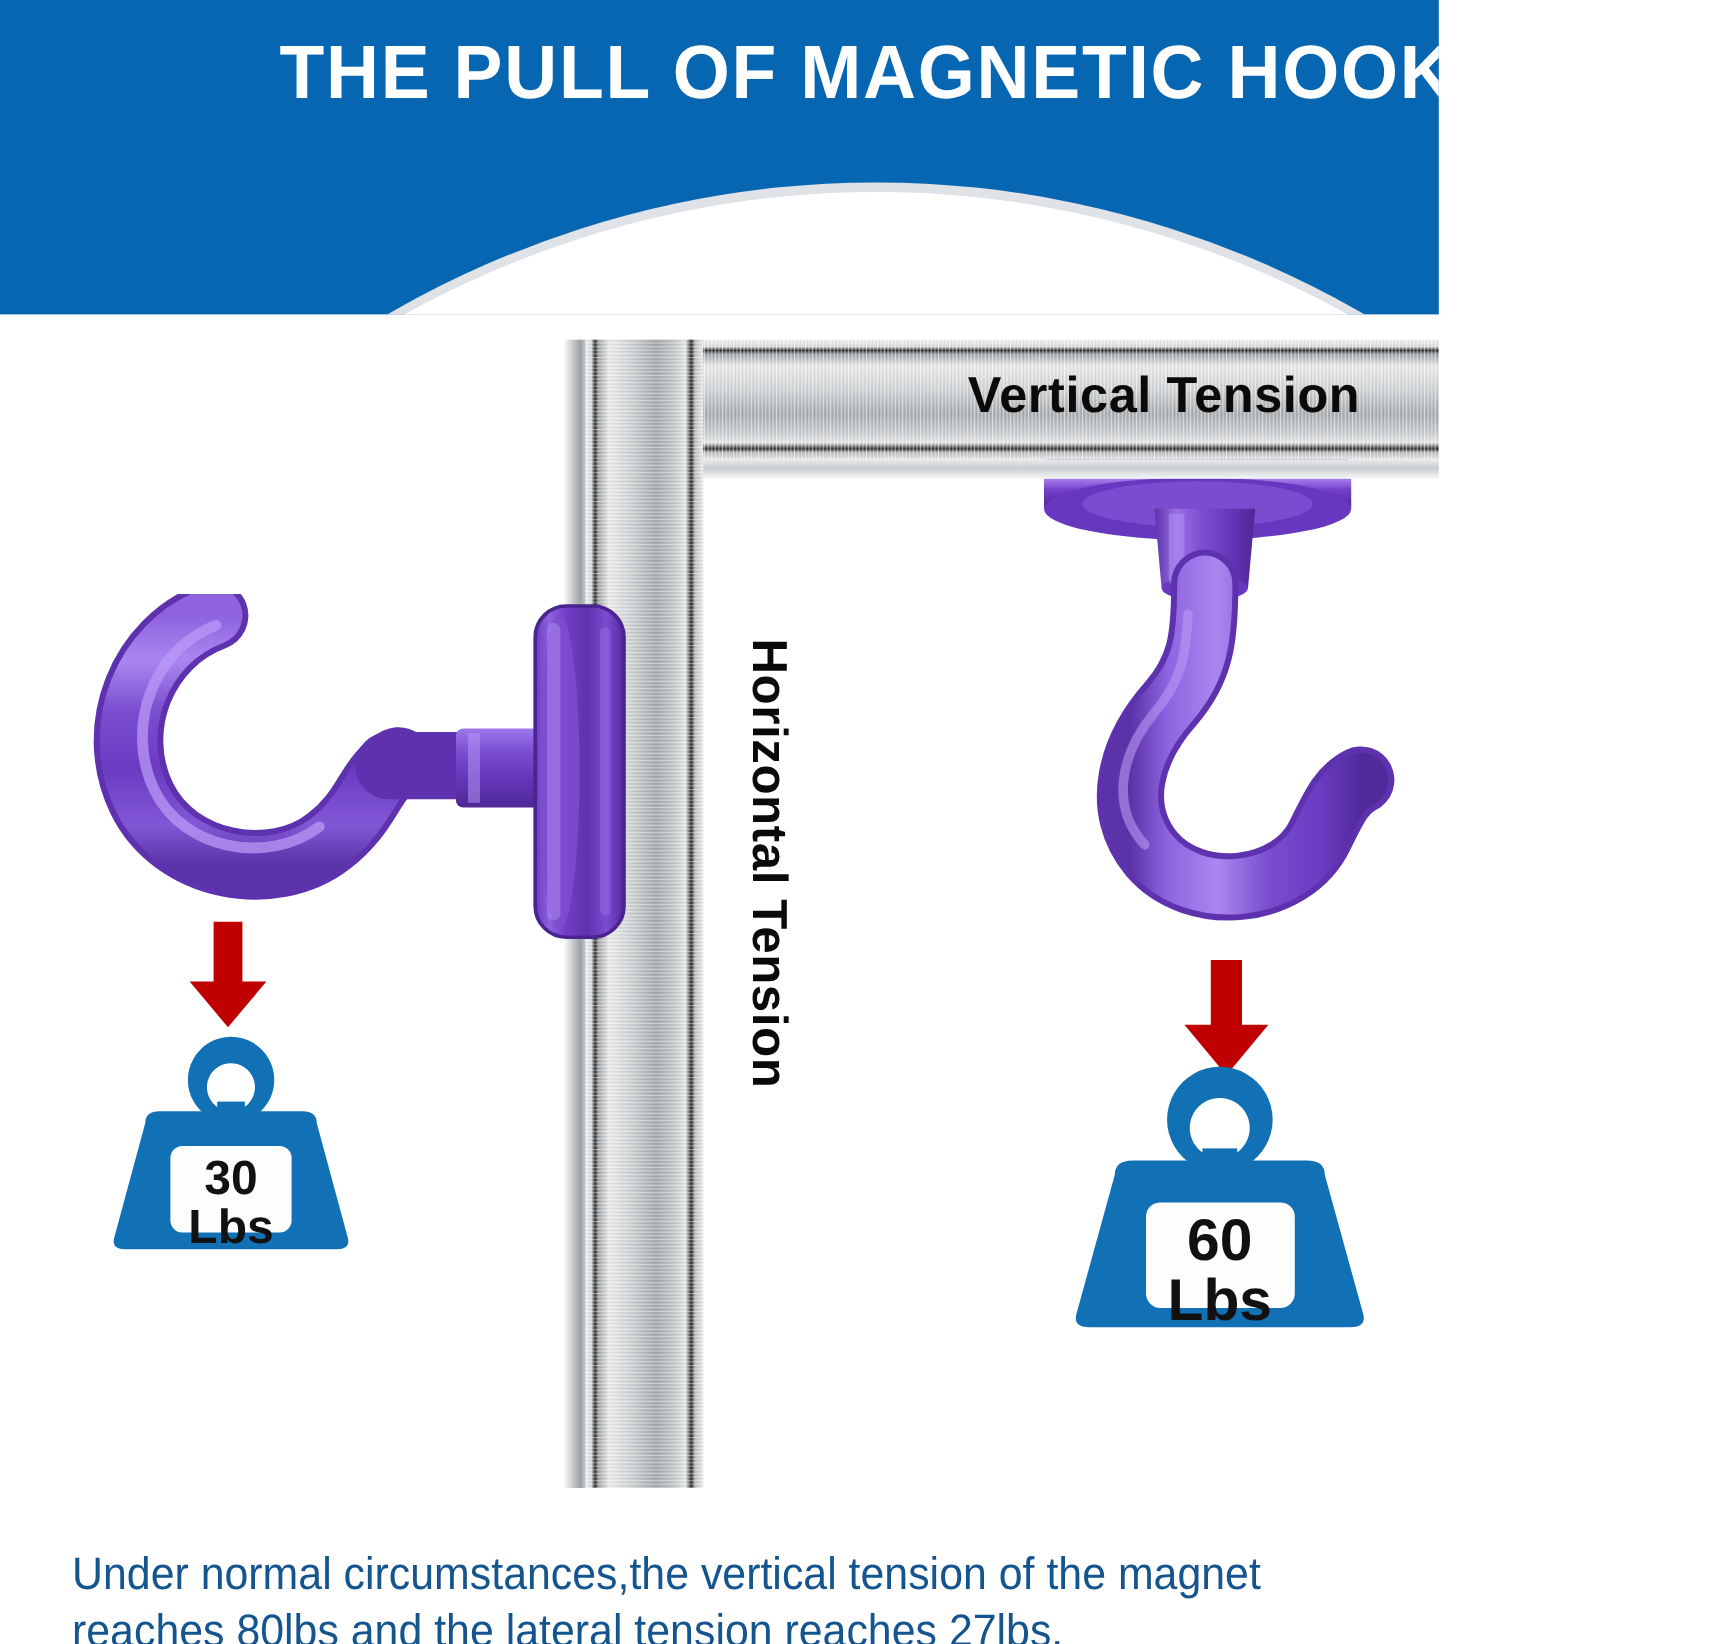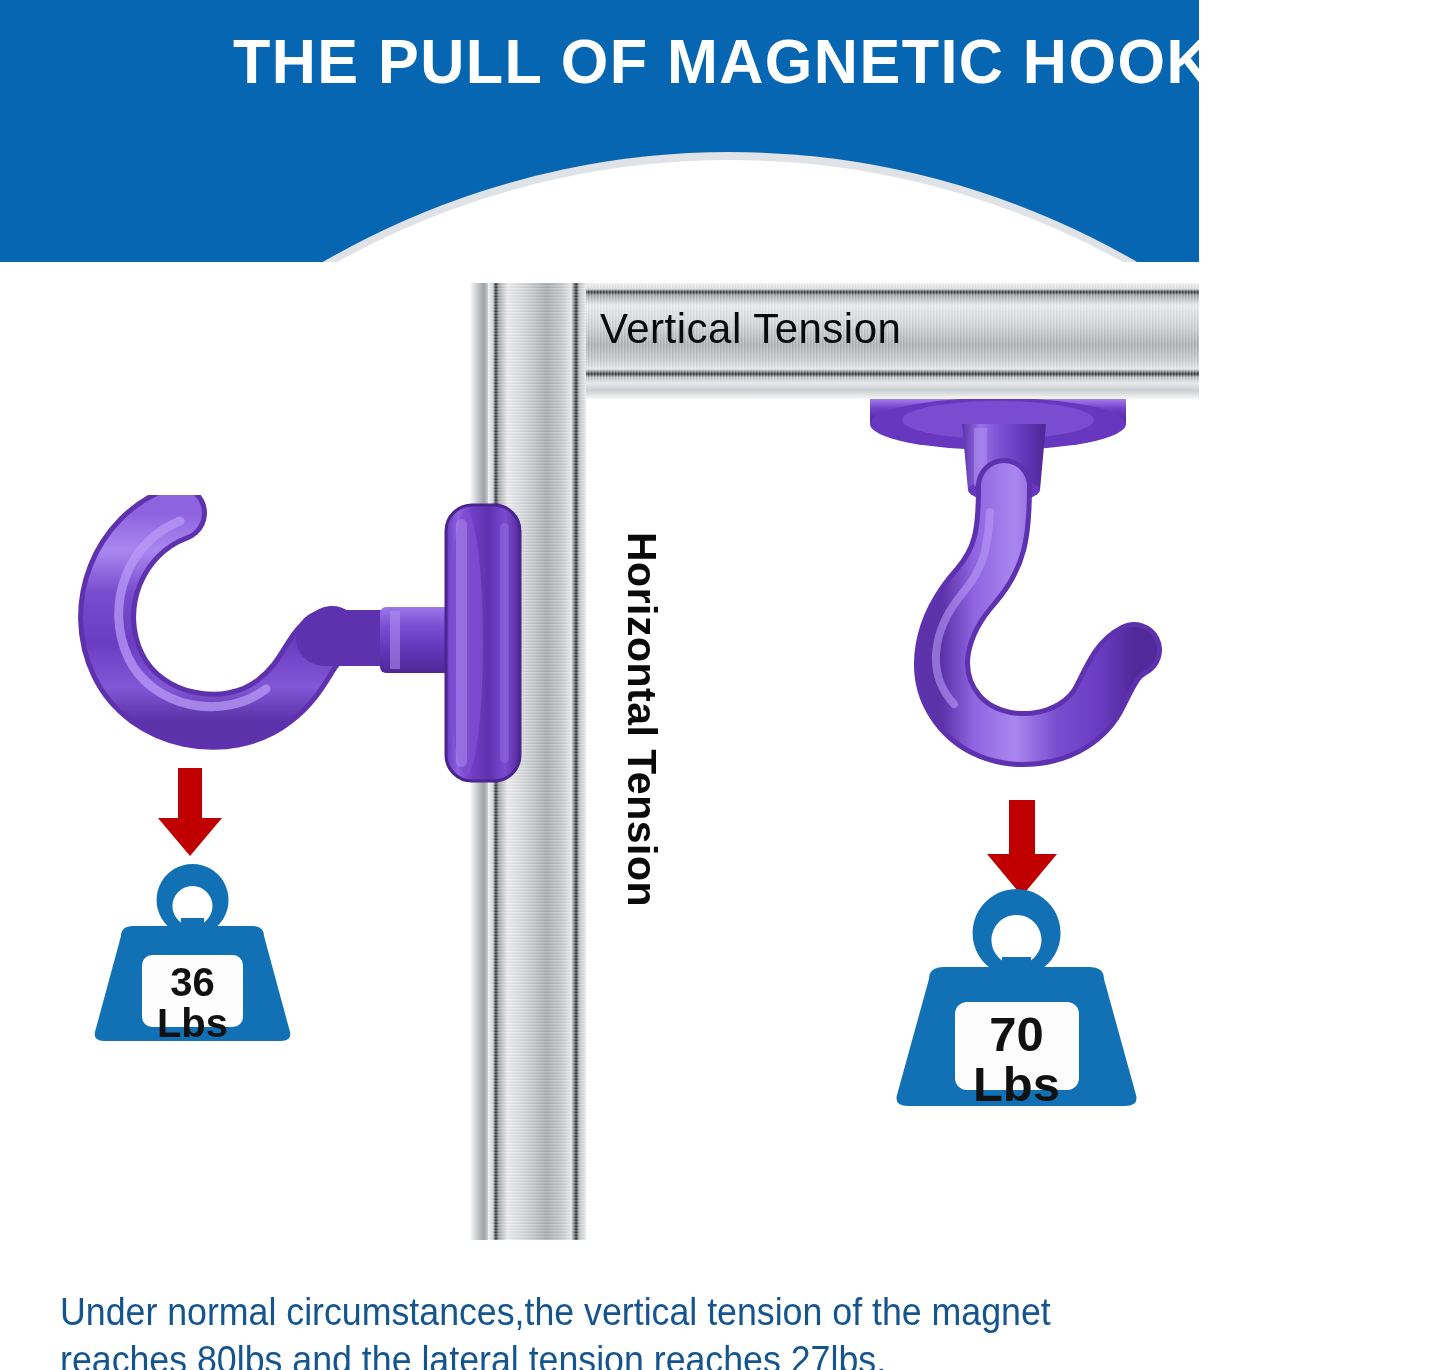--- a/index.html
+++ b/index.html
@@ -115,22 +115,23 @@
     width: 20px;
     height: 957px;
     background: linear-gradient(90deg,#fafbfb 0%, #c3c6c9 40%, #9ea2a5 70%, #dfe1e3 100%);
     z-index: 7;
   }
   .bar-label-h {
     position: absolute;
     left: 600px;
     top: 305px;
     width: 740px;
-    font-family: "Liberation Sans", sans-serif;
-    font-weight: normal;
+    text-align: center;
+    font-family: "Liberation Sans", sans-serif;
+    font-weight: bold;
     font-size: 42px;
     color: #0a0a0a;
     letter-spacing: 0.5px;
     z-index: 9;
     white-space: nowrap;
   }
   .bar-label-v {
     position: absolute;
     left: 411px;
     top: 696px;
@@ -267,21 +268,21 @@
     <polygon points="26,0 50,0 50,50 70,50 38,88 6,50 26,50" fill="#c00000"></polygon>
   </svg>
 
   <svg class="weight" style="left:85px; top:860px; width:215px; height:185px;" viewBox="0 0 215 185">
     <path d="M 107.5 4 a 36 36 0 1 0 0.1 0 z M 107.5 26 a 20 20 0 1 1 -0.1 0 z" fill="#1271b5"></path>
     <rect x="96" y="58" width="23" height="26" fill="#1271b5"></rect>
     <path d="M 36 76 q 0 -10 12 -10 L 167 66 q 12 0 12 10 L 205 172 q 2 9 -9 9 L 19 181 q -11 0 -9 -9 Z" fill="#1271b5"></path>
     <rect x="57" y="95" width="101" height="72" rx="10" fill="#fdfdfd"></rect>
   </svg>
   <div class="weight-label" style="left:85px; top:962px; width:215px; font-size:40px;">
-    <span>36</span><br>
+    <span>30</span><br>
     <span>Lbs</span>
   </div>
 
   <svg class="hook-right" viewBox="0 0 340 450">
     <defs>
       <linearGradient id="pBarR" x1="0" y1="0" x2="1" y2="0">
         <stop offset="0%" stop-color="#5b32a8"></stop>
         <stop offset="16%" stop-color="#8f63e0"></stop>
         <stop offset="38%" stop-color="#a987ef"></stop>
         <stop offset="60%" stop-color="#7a4dcf"></stop>
@@ -323,21 +324,21 @@
     <polygon points="29,0 55,0 55,54 77,54 42,96 7,54 29,54" fill="#c00000"></polygon>
   </svg>
 
   <svg class="weight" style="left:885px; top:885px; width:263px; height:226px;" viewBox="0 0 263 226">
     <path d="M 131.5 4 a 44 44 0 1 0 0.1 0 z M 131.5 30 a 25 25 0 1 1 -0.1 0 z" fill="#1271b5"></path>
     <rect x="117" y="72" width="29" height="32" fill="#1271b5"></rect>
     <path d="M 44 94 q 0 -12 15 -12 L 204 82 q 15 0 15 12 L 251 210 q 3 11 -11 11 L 23 221 q -14 0 -11 -11 Z" fill="#1271b5"></path>
     <rect x="70" y="117" width="124" height="88" rx="12" fill="#fdfdfd"></rect>
   </svg>
   <div class="weight-label" style="left:885px; top:1010px; width:263px; font-size:49px;">
-    <span>70</span><br>
+    <span>60</span><br>
     <span>Lbs</span>
   </div>
 
   <div class="caption">
     <div>Under normal circumstances,the vertical tension of the magnet</div>
     <div>reaches 80lbs and the lateral tension reaches 27lbs.</div>
   </div>
 
 </div>
 

